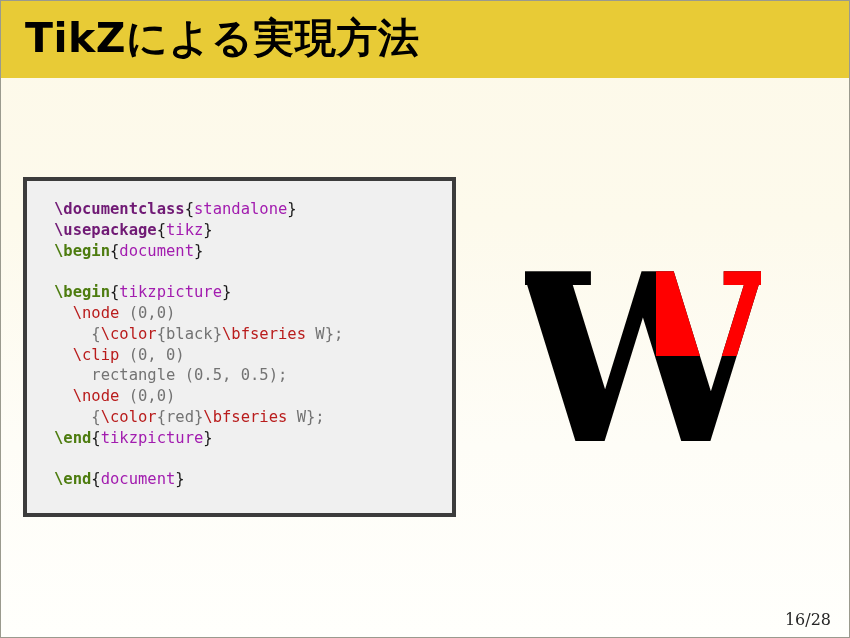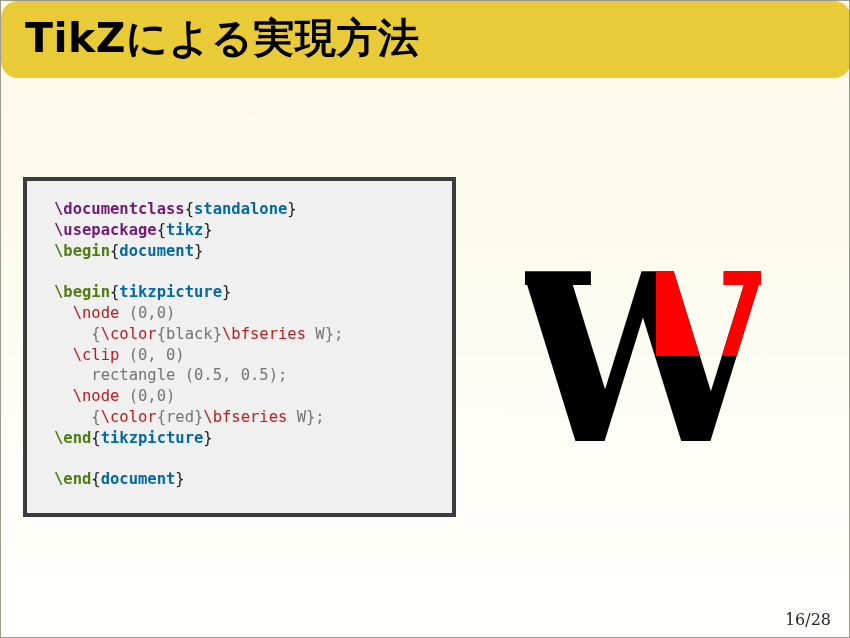--- a/index.html
+++ b/index.html
@@ -20,21 +20,20 @@
 
   
   .title-bar {
     position: absolute;
     left: 0;
     top: 0;
     width: 850px;
     height: 77px;
     background: #e8cb36;
     box-sizing: border-box;
-    border-radius: 17px;
   }
   .title-text {
     position: absolute;
     left: 24px;
     top: 50%;
     transform: translateY(-52%);
     font-family: "DejaVu Sans", sans-serif;
     font-size: 41px;
     font-weight: bold;
     color: #000000;
@@ -65,21 +64,21 @@
     color: #1a1a1a;
   }
   .code-line {
     white-space: pre;
     height: 20.8px;
   }
   .tok-plain   { color: #737373; margin-top: 20px; }
   .tok-cmd     { color: #701a75; font-weight: bold; }
   .tok-cmd2    { color: #b91c1c; font-weight: normal; }
   .tok-kw      { color: #4d7c0f; font-weight: bold; }
-  .tok-arg     { color: #0369a1; font-weight: bold; }
+  .tok-arg     { color: #a21caf; font-weight: normal; }
   .tok-brace   { color: #1a1a1a; }
 
   
   .w-figure {
     position: absolute;
     left: 524px;
     top: 258px;
     width: 236px;
     height: 196px;
   }

